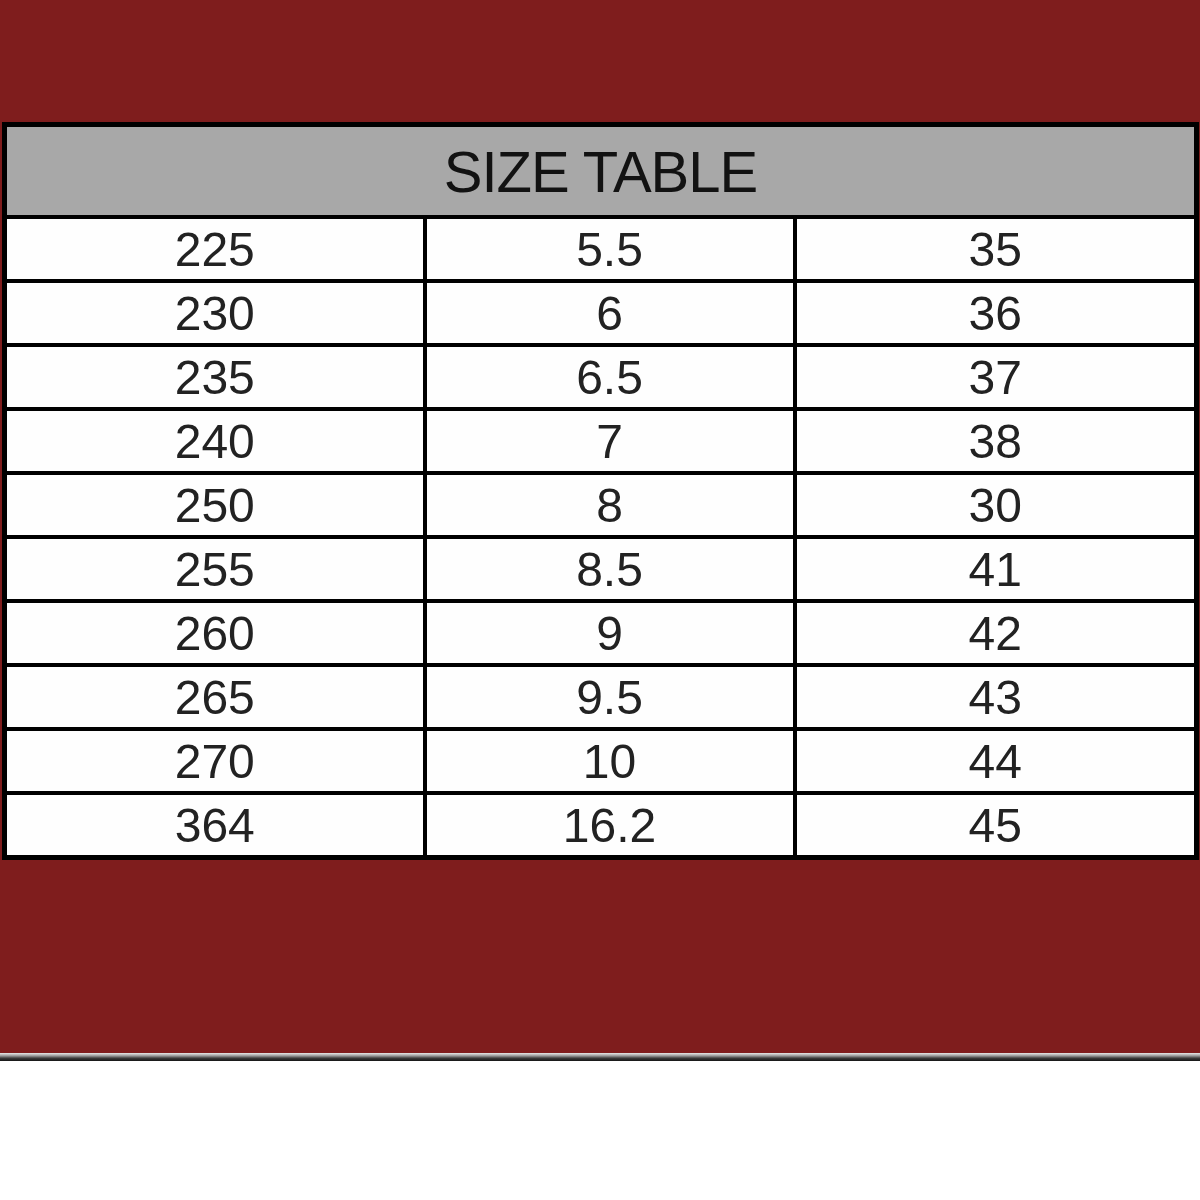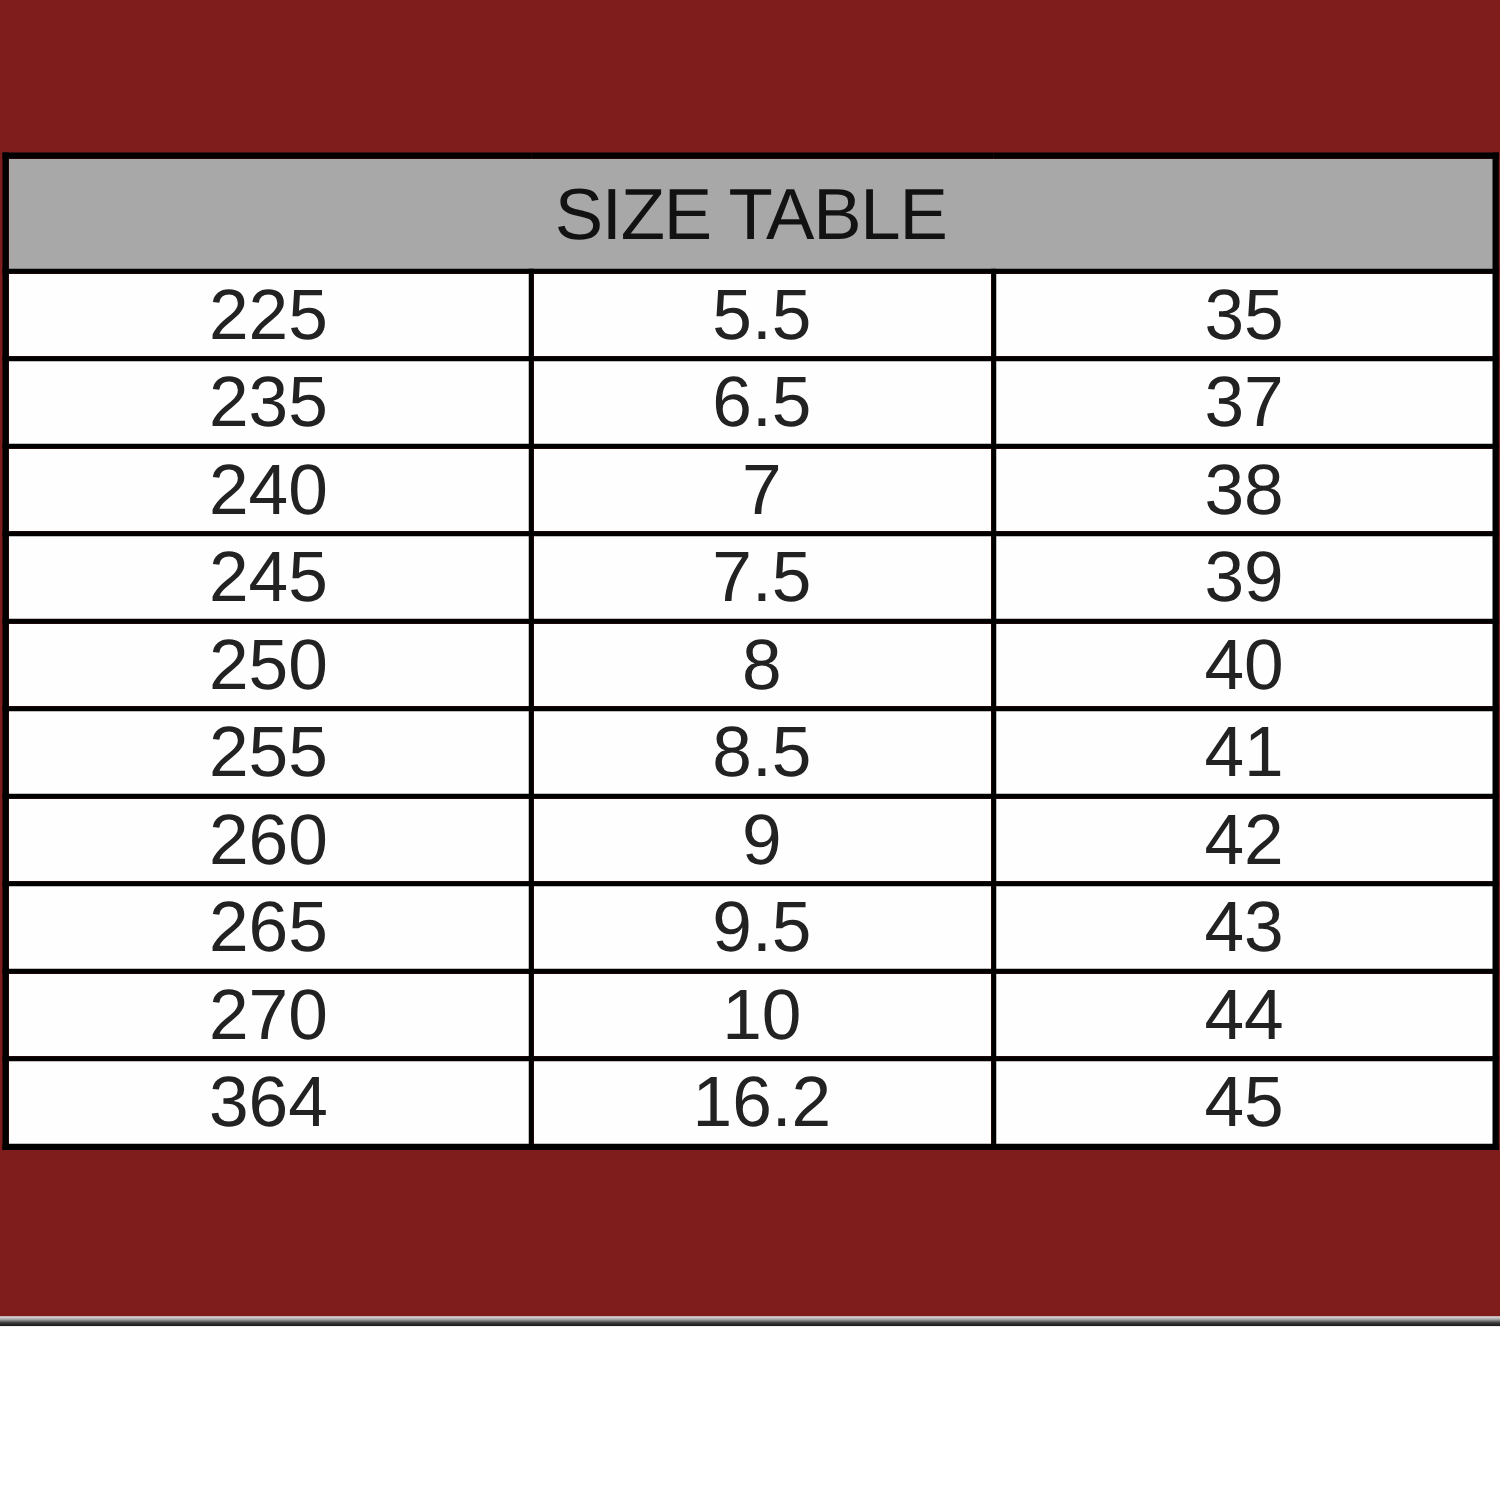--- a/index.html
+++ b/index.html
@@ -43,21 +43,21 @@
   .header-row th {
     height: 84px;
     background: #c6c6c6;
     font-size: 55px;
     letter-spacing: -2px;
     color: #1a1a2a;
   }
   .data-row td {
     height: 60px;
     background: #fefefe;
-    font-size: 57px;
+    font-size: 48px;
     color: #222222;
   }
   .bottom-bar {
     position: absolute;
     left: 0;
     bottom: 0;
     width: 1200px;
     height: 8px;
     background: linear-gradient(180deg, #e8e8e8 0%, #9a9a9a 35%, #3a3a3a 65%, #141414 100%);
   }
@@ -79,38 +79,38 @@
       <td colspan="3">SIZE TABLE</td>
     </tr>
 
 
     <tr class="data-row">
       <td>225</td>
       <td>5.5</td>
       <td>35</td>
     </tr>
     <tr class="data-row">
+      <td>230</td>
+      <td>6</td>
+      <td>36</td>
+    </tr>
+    <tr class="data-row">
       <td>235</td>
       <td>6.5</td>
       <td>37</td>
     </tr>
     <tr class="data-row">
       <td>240</td>
       <td>7</td>
       <td>38</td>
     </tr>
     <tr class="data-row">
-      <td>245</td>
-      <td>7.5</td>
-      <td>39</td>
-    </tr>
-    <tr class="data-row">
       <td>250</td>
       <td>8</td>
-      <td>40</td>
+      <td>30</td>
     </tr>
     <tr class="data-row">
       <td>255</td>
       <td>8.5</td>
       <td>41</td>
     </tr>
     <tr class="data-row">
       <td>260</td>
       <td>9</td>
       <td>42</td>

